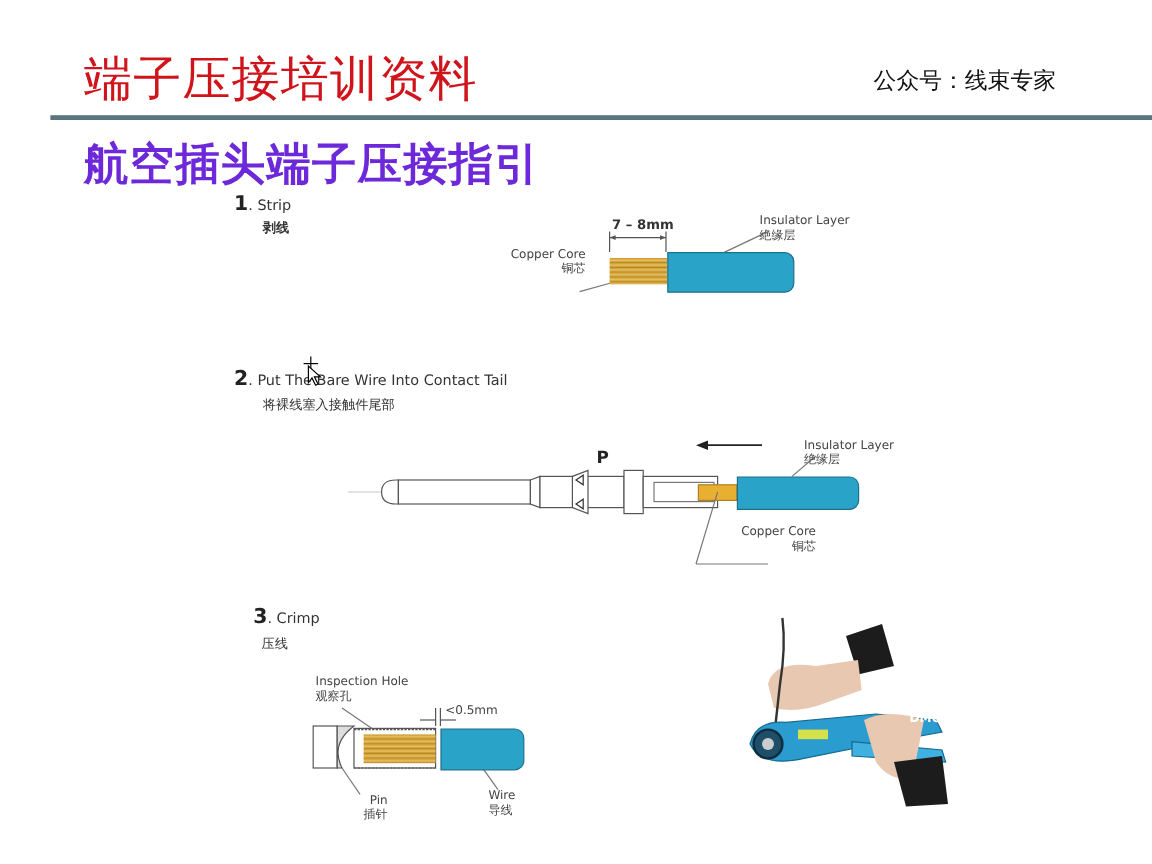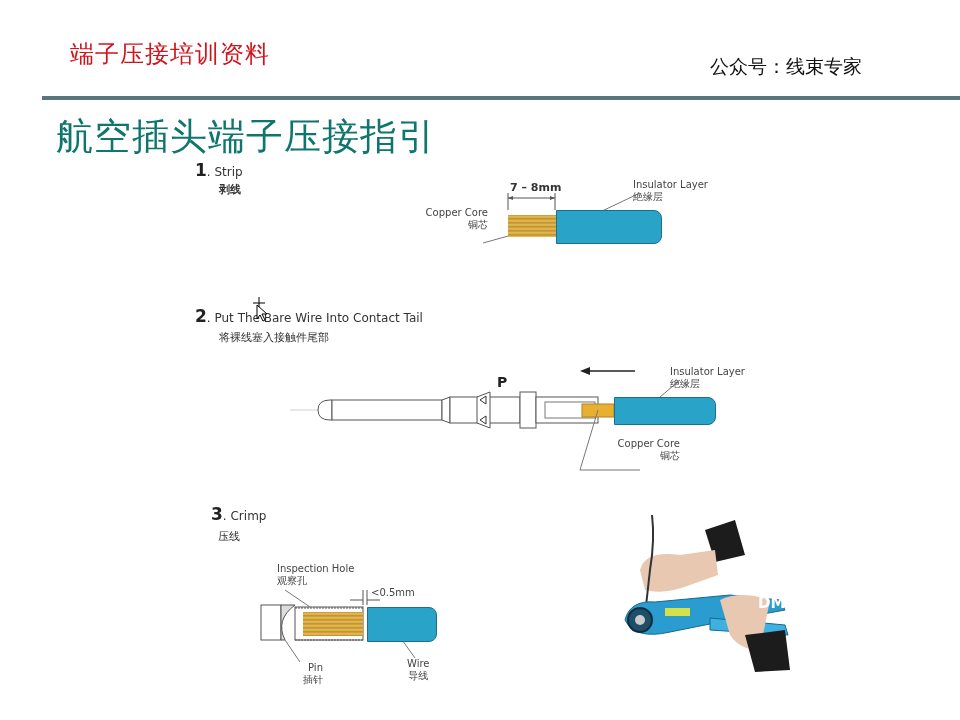--- a/index.html
+++ b/index.html
@@ -1,21 +1,21 @@
 <!DOCTYPE html>
 <html><head>
 <meta charset="utf-8">
 <style>
   html, body { margin:0; padding:0; background:#ffffff; }
   body { width:960px; height:720px; position:relative; overflow:hidden; font-family:"DejaVu Sans", sans-serif; }
   .abs { position:absolute; }
-  .slide-title { left:70px; top:38px; font-family:"DejaVu Serif", serif; font-size:24px; color:#d0141c; letter-spacing:1px; white-space:nowrap; }
-  .account { left:710px; top:54px; font-family:"DejaVu Serif", serif; font-size:19px; color:#111; white-space:nowrap; }
+  .slide-title { left:70px; top:38px; font-family:"DejaVu Serif", serif; font-size:40px; color:#d0141c; letter-spacing:1px; white-space:nowrap; }
+  .account { left:728px; top:54px; font-family:"DejaVu Serif", serif; font-size:19px; color:#111; white-space:nowrap; }
   .divider { left:42px; top:96px; width:918px; height:4px; background:#5a7480; }
-  .subtitle { left:56px; top:112px; font-family:"DejaVu Sans", sans-serif; font-size:37px; color:#0f766e; white-space:nowrap; letter-spacing:1px; }
+  .subtitle { left:70px; top:112px; font-family:"DejaVu Sans", sans-serif; font-size:37px; color:#6d28d9; white-space:nowrap; letter-spacing:1px;font-weight:bold; }
   .step-num { font-weight:bold; font-size:17px; color:#222; }
   .step-en { font-size:12px; color:#333; }
   .step-zh { font-size:11px; color:#333; }
   .lbl { font-size:10px; color:#444; white-space:nowrap; line-height:12px; }
   .copper { background: repeating-linear-gradient(180deg,#c8962a 0px,#e8c060 2px,#b8861e 4px); }
   .wire { background:#2aa3c8; border:1px solid #1e6f8a; }
   svg { position:absolute; overflow:visible; }
 </style>
 </head>
 <body>
@@ -105,21 +105,21 @@
     <div>铜芯</div>
   </div>
 </div>
 
 <div class="abs" style="left:195px;top:504px;margin-left:16px;">
   <span class="step-num">3</span><span class="step-en">. </span><span class="step-en">Crimp</span>
 </div>
 <div class="abs step-zh" style="left:218px;top:529px;text-align:center;">压线</div>
 
 <div class="abs" style="left:255px;top:560px;width:200px;height:130px;">
-  <div class="abs lbl" style="left:22px;top:3px;">
+  <div class="abs lbl" style="left:8px;top:3px;">
     <div>Inspection Hole</div>
     <div>观察孔</div>
   </div>
   <div class="abs lbl" style="left:116px;top:27px;">&lt;0.5mm</div>
   <svg style="left:0;top:0;" width="200" height="130">
 
     <rect x="6" y="45" width="20" height="35" fill="#fff" stroke="#555"></rect>
     <path d="M26 45 L40 45 Q20 60 30 80 L26 80 Z" fill="#ddd" stroke="#555"></path>
     <rect x="40" y="47" width="68" height="33" fill="#fff" stroke="#555"></rect>
     <line x1="40" y1="48" x2="108" y2="48" stroke="#555" stroke-dasharray="2,1"></line>
@@ -133,21 +133,21 @@
     <line x1="30" y1="30" x2="55" y2="47" stroke="#777"></line>
     <line x1="30" y1="80" x2="45" y2="102" stroke="#777"></line>
     <line x1="140" y1="70" x2="160" y2="98" stroke="#777"></line>
   </svg>
   <div class="abs copper" style="left:48px;top:52px;width:60px;height:24px;"></div>
   <div class="abs wire" style="left:112px;top:47px;width:68px;height:33px;border-radius:0 8px 8px 0;"></div>
   <div class="abs lbl" style="left:48px;top:102px;text-align:right;">
     <div>Pin</div>
     <div>插针</div>
   </div>
-  <div class="abs lbl" style="left:152px;top:98px;text-align:center;">
+  <div class="abs lbl" style="left:152px;top:98px;">
     <div>Wire</div>
     <div>导线</div>
   </div>
 </div>
 
 <div class="abs" style="left:610px;top:500px;width:190px;height:180px;">
   <svg width="190" height="180" style="left:0;top:0;">
 
     <path d="M95 30 L125 20 L135 55 L105 62 Z" fill="#1c1c1c"></path>
 
@@ -158,14 +158,14 @@
     <path d="M15 120 Q20 100 45 102 L120 95 L170 100 L175 110 L120 120 L60 132 Q25 140 15 120 Z" fill="#2a9ccf" stroke="#156a8f"></path>
     <path d="M100 118 L175 125 L178 135 L100 130 Z" fill="#3fb0df" stroke="#156a8f"></path>
     <circle cx="30" cy="120" r="12" fill="#1e4e68" stroke="#0d2d3f" stroke-width="2"></circle>
     <circle cx="30" cy="120" r="5" fill="#ccc"></circle>
     <rect x="55" y="108" width="25" height="8" fill="#d6e04a"></rect>
 
     <path d="M110 100 Q130 90 160 100 L150 150 Q130 150 120 135 Z" fill="#e8c8b0"></path>
 
     <path d="M135 135 L175 130 L180 170 L145 172 Z" fill="#1c1c1c"></path>
   </svg>
-  <div class="abs" style="left:148px;top:94px;font-size:15px;font-weight:bold;color:#fff;">DMC</div>
+  <div class="abs" style="left:148px;top:94px;font-size:10px;font-weight:bold;color:#fff;">DMC</div>
 </div>
 
 </body></html>

